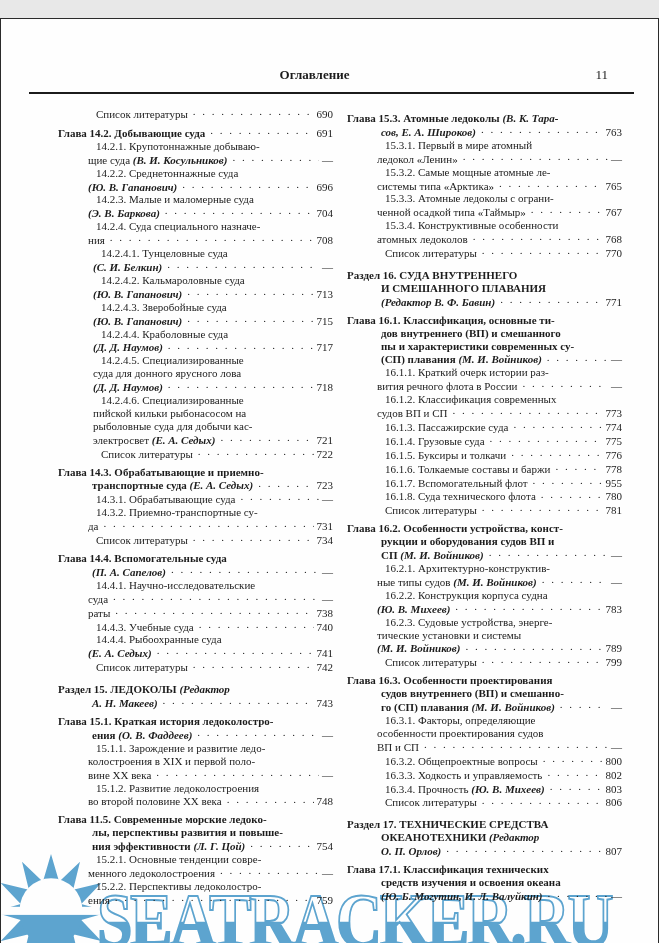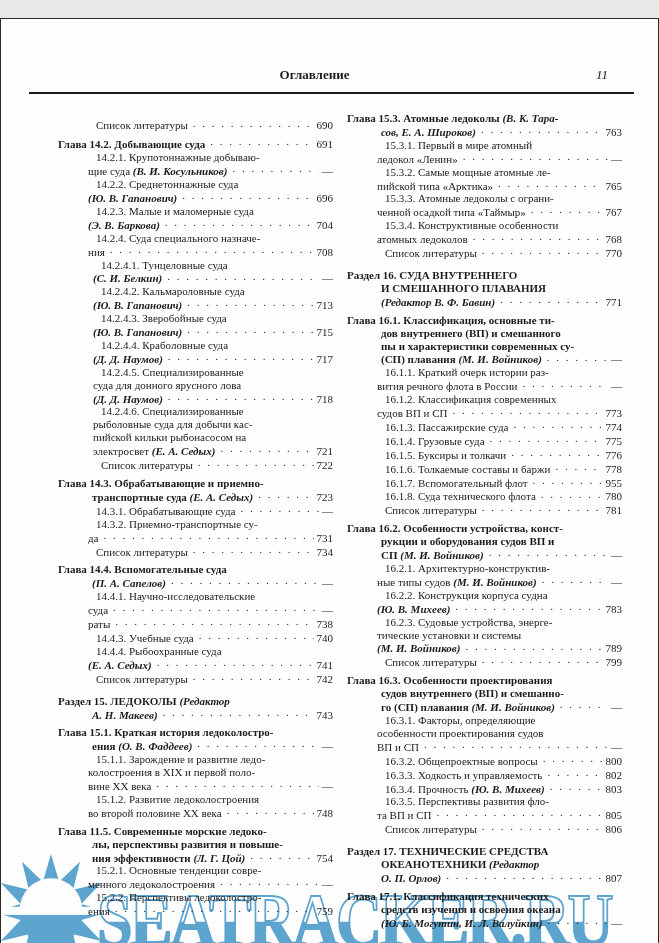--- a/index.html
+++ b/index.html
@@ -15,30 +15,29 @@
     margin-top:18px;
   }
   
   .hdr-title {
     position:absolute; top:48px; left:0; right:30px;
     text-align:center; font-weight:bold; font-size:13px;
   }
   .hdr-page {
     position:absolute; top:48px; right:50px;
     font-size:13px;
-    font-style:italic;
   }
   .hdr-rule {
     position:absolute; top:73px; left:28px; right:24px;
     height:2px; background:#1b1b1b;
   }
   
   .cols {
     position:absolute; top:88px; left:57px; right:36px;
-    display:flex; gap:14px; z-index:2;align-items:center;
+    display:flex; gap:14px; z-index:2;
   }
   .col { flex:1; min-width:0; }
   
   .entry { font-size:11px; line-height:12.9px; }
   .entry .line        { margin-left:var(--cont); }
   .entry .line.first  { margin-left:var(--first); }
   .chapter { --first:0px;  --cont:34px; font-weight:bold; margin-top:5px; }
   .section { --first:0px;  --cont:34px; font-weight:bold; margin-top:9px; }
   .sub     { --first:38px; --cont:30px; }
   .subsub  { --first:43px; --cont:35px; }
@@ -174,22 +173,22 @@
           <div class="line first">14.2.4.5. Специализированные</div>
           <div class="line">суда для донного ярусного лова</div>
           <div class="line lastline">
             <span class="t"><i>(Д. Д. Наумов)</i></span>
             <span class="dots"></span>
             <span class="pg">718</span>
           </div>
         </div>
         <div class="entry subsub">
           <div class="line first">14.2.4.6. Специализированные</div>
+          <div class="line">пийской кильки рыбонасосом на</div>
           <div class="line">рыболовные суда для добычи кас-</div>
-          <div class="line">пийской кильки рыбонасосом на</div>
           <div class="line lastline">
             <span class="t">электросвет <i>(Е. А. Седых)</i></span>
             <span class="dots"></span>
             <span class="pg">721</span>
           </div>
         </div>
         <div class="entry subsub">
           <div class="line first lastline">
             <span class="t">Список литературы</span>
             <span class="dots"></span>
@@ -343,21 +342,21 @@
           <div class="line first">15.3.1. Первый в мире атомный</div>
           <div class="line lastline">
             <span class="t">ледокол «Ленин»</span>
             <span class="dots"></span>
             <span class="pg">—</span>
           </div>
         </div>
         <div class="entry sub">
           <div class="line first">15.3.2. Самые мощные атомные ле-</div>
           <div class="line lastline">
-            <span class="t">пийской типа «Арктика»</span>
+            <span class="t">системы типа «Арктика»</span>
             <span class="dots"></span>
             <span class="pg">765</span>
           </div>
         </div>
         <div class="entry sub">
           <div class="line first">15.3.3. Атомные ледоколы с ограни-</div>
           <div class="line lastline">
             <span class="t">ченной осадкой типа «Таймыр»</span>
             <span class="dots"></span>
             <span class="pg">767</span>
@@ -533,28 +532,20 @@
             <span class="t">16.3.3. Ходкость и управляемость</span>
             <span class="dots"></span>
             <span class="pg">802</span>
           </div>
         </div>
         <div class="entry sub">
           <div class="line first lastline">
             <span class="t">16.3.4. Прочность <i>(Ю. В. Михеев)</i></span>
             <span class="dots"></span>
             <span class="pg">803</span>
-          </div>
-        </div>
-        <div class="entry sub">
-          <div class="line first">16.3.5. Перспективы развития фло-</div>
-          <div class="line lastline">
-            <span class="t">та ВП и СП</span>
-            <span class="dots"></span>
-            <span class="pg">805</span>
           </div>
         </div>
         <div class="entry list">
           <div class="line first lastline">
             <span class="t">Список литературы</span>
             <span class="dots"></span>
             <span class="pg">806</span>
           </div>
         </div>
         <div class="entry section">

